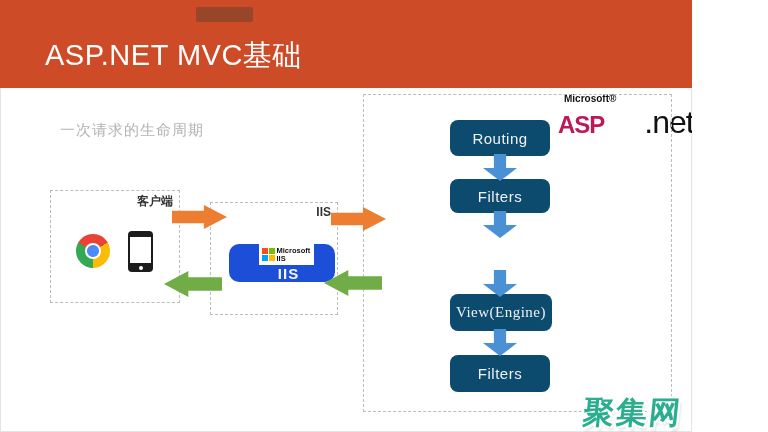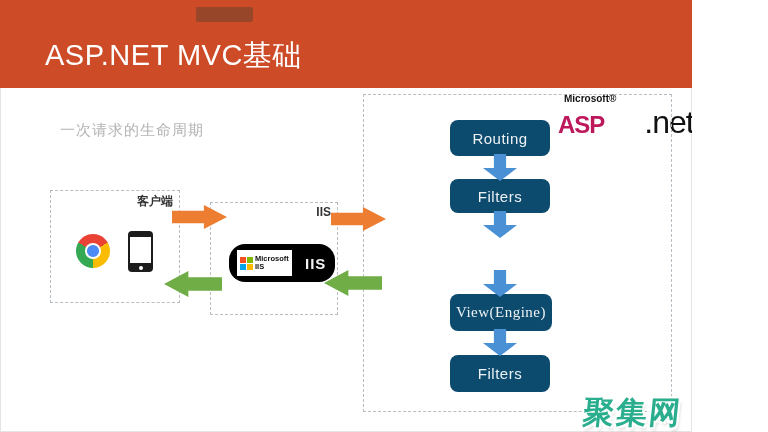--- a/index.html
+++ b/index.html
@@ -48,21 +48,21 @@
   .chrome-icon::after  { content:""; position:absolute; inset:33%; background:#4C8BF5; border-radius:50%; }
 
   
   .phone-icon { position:absolute; left:77px; top:40px; width:25px; height:41px; background:#1c1c1c; border-radius:4px; }
   .phone-icon .screen { position:absolute; left:2px; right:2px; top:6px; bottom:9px; background:#fff; }
   .phone-icon .home-dot { position:absolute; left:50%; bottom:2px; width:4px; height:4px; margin-left:-2px; border-radius:50%; background:#fff; }
 
   
   .iis-pill {
     position:absolute; left:18px; top:41px; width:106px; height:38px;
-    background:#000000; border-radius:16px; display:flex; align-items:center;
+    background:#1d4ed8; border-radius:10px; display:flex; align-items:center;flex-direction:column;
   }
   .ms-card {
     width:55px; height:26px; background:#fff; margin-left:8px;
     display:flex; align-items:center; padding-left:3px;
   }
   .ms-squares { display:grid; grid-template-columns:6px 6px; grid-template-rows:6px 6px; gap:1px; }
   .ms-squares i:nth-child(1){ background:#F25022; } .ms-squares i:nth-child(2){ background:#7FBA00; }
   .ms-squares i:nth-child(3){ background:#00A4EF; } .ms-squares i:nth-child(4){ background:#FFB900; }
   .ms-card .txt { font-size:7.5px; line-height:8px; color:#111; margin-left:2px; font-weight:600; }
   .iis-pill .iis-text { color:rgba(255,255,255,0.95); font-size:15px; font-weight:600; letter-spacing:1px; margin-left:13px; }

